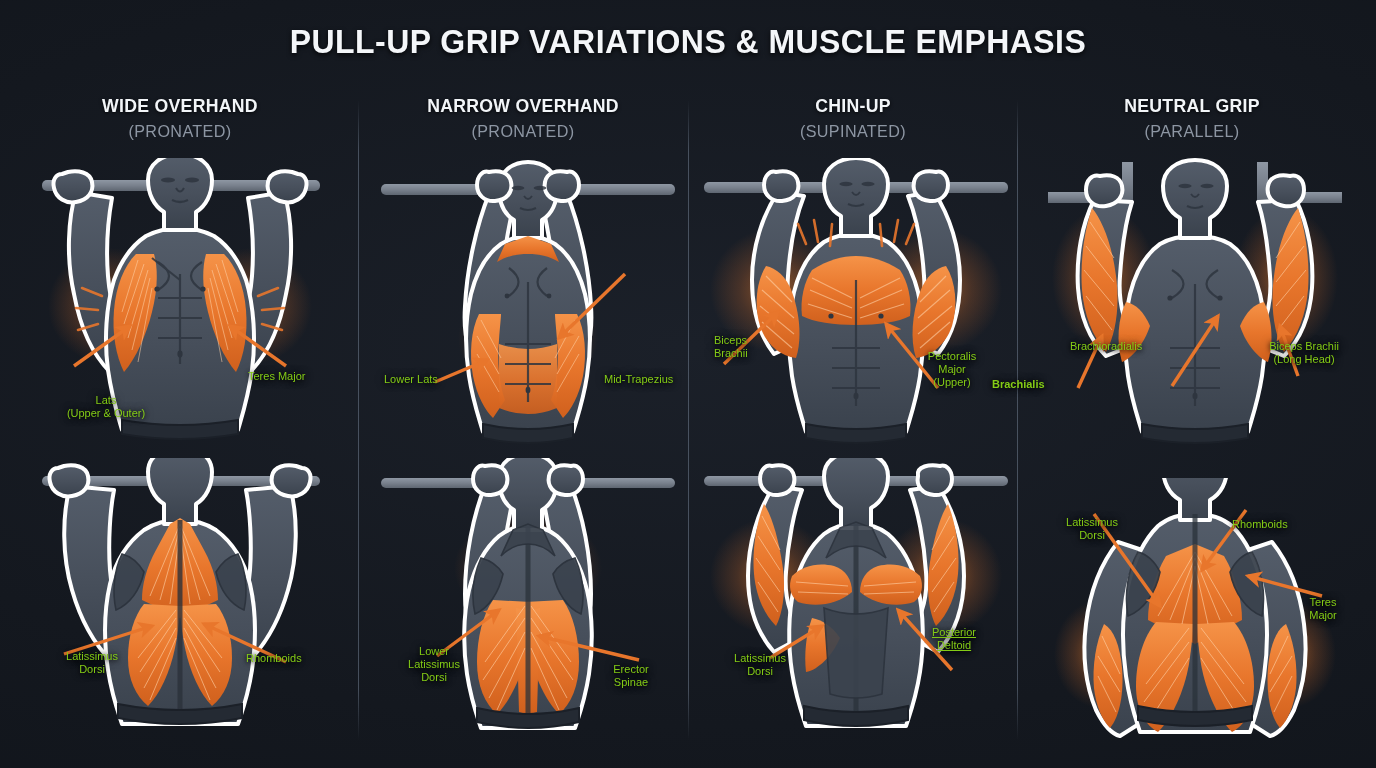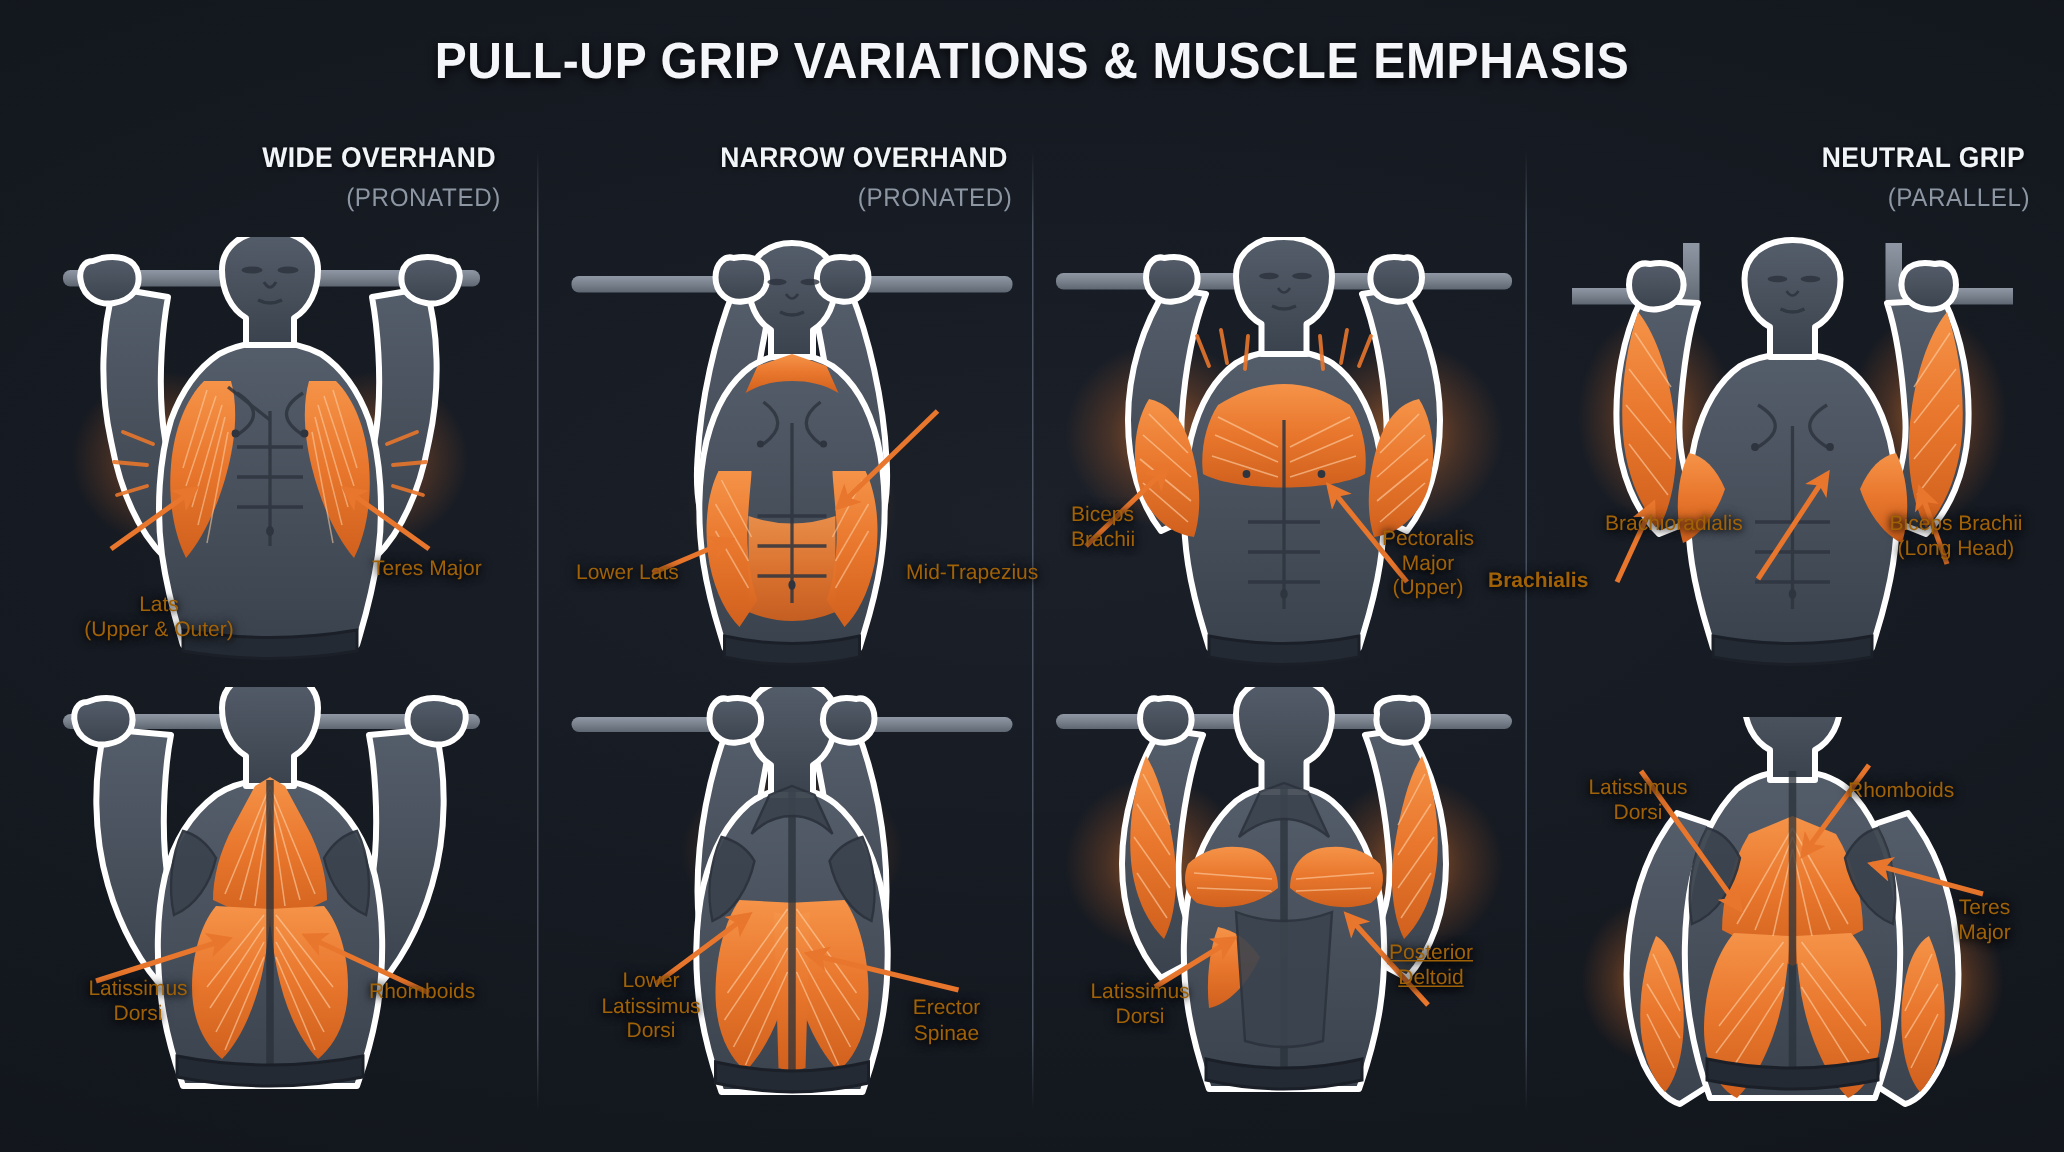--- a/index.html
+++ b/index.html
@@ -20,64 +20,68 @@
     position:absolute; top:22px; left:0; width:100%;
     text-align:center;
     font-size:34px; font-weight:bold;
     letter-spacing:0.5px;
     color:#f4f6f9;
     text-shadow:0 2px 6px rgba(0,0,0,.8);
     transform:scaleX(.94);
   }
   
   .col-heads{ position:absolute; top:95px; left:0; width:100%; height:60px; }
-  .col-head{ position:absolute; text-align:right; }
+  .col-head{ position:absolute; text-align:center; }
   .col-head .ch-name{
     font-size:19px; font-weight:bold; color:#f2f5f8;
     letter-spacing:.3px; transform:scaleX(.93);
     text-shadow:0 1px 4px rgba(0,0,0,.8);
   }
   .col-head .ch-sub{
     font-size:17px; color:#8d96a3; margin-top:5px;
     letter-spacing:.4px; transform:scaleX(.95);
   }
   
   .divider{
     position:absolute; top:100px; width:1px; height:640px;
     background:linear-gradient(to bottom, rgba(130,145,165,0) 0%, rgba(130,145,165,.45) 8%, rgba(130,145,165,.45) 92%, rgba(130,145,165,0) 100%);
   }
   
   .panel{ position:absolute; }
   .fig-svg{ display:block; }
   
   .lbl{
     position:absolute;
-    font-size:14px;
+    font-size:11px;
     line-height:1.18;
-    color:#a16207;
+    color:#84cc16;
     text-shadow:0 1px 4px rgba(0,0,0,.95), 0 0 8px rgba(0,0,0,.7);
     white-space:pre;
   }
   .lbl.c{ text-align:center; }
 </style>
 </head>
 <body>
 
 <div class="bg-vignette"></div>
 
 <div class="title">PULL-UP GRIP VARIATIONS &amp; MUSCLE EMPHASIS</div>
 
 <div class="col-heads">
   <div class="col-head" style="left:18px;width:324px;">
     <div class="ch-name">WIDE OVERHAND</div>
     <div class="ch-sub">(PRONATED)</div>
   </div>
   <div class="col-head" style="left:363px;width:320px;">
     <div class="ch-name">NARROW OVERHAND</div>
     <div class="ch-sub">(PRONATED)</div>
+  </div>
+  <div class="col-head" style="left:693px;width:320px;">
+    <div class="ch-name">CHIN-UP</div>
+    <div class="ch-sub">(SUPINATED)</div>
   </div>
   <div class="col-head" style="left:1022px;width:340px;">
     <div class="ch-name">NEUTRAL GRIP</div>
     <div class="ch-sub">(PARALLEL)</div>
   </div>
 </div>
 
 <div class="divider" style="left:358px;"></div>
 <div class="divider" style="left:688px;"></div>
 <div class="divider" style="left:1017px;"></div>

